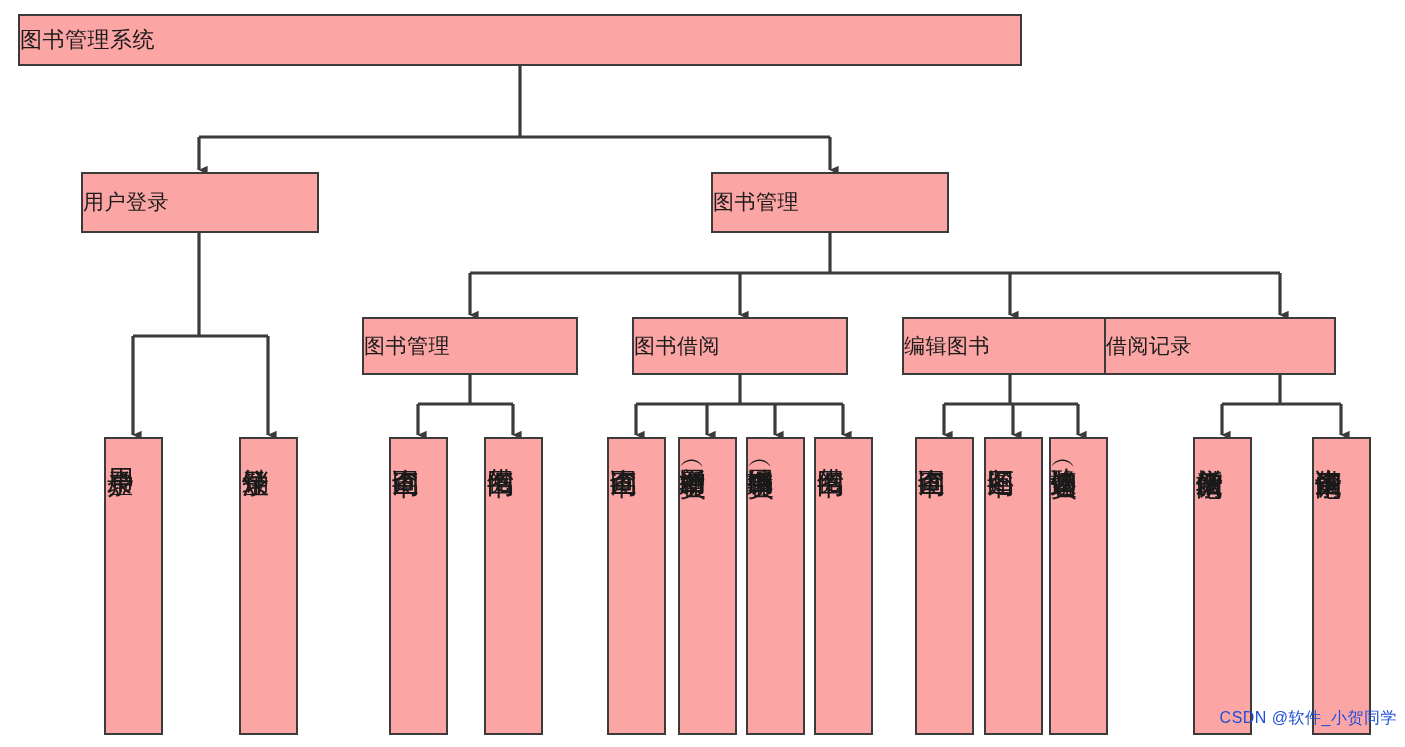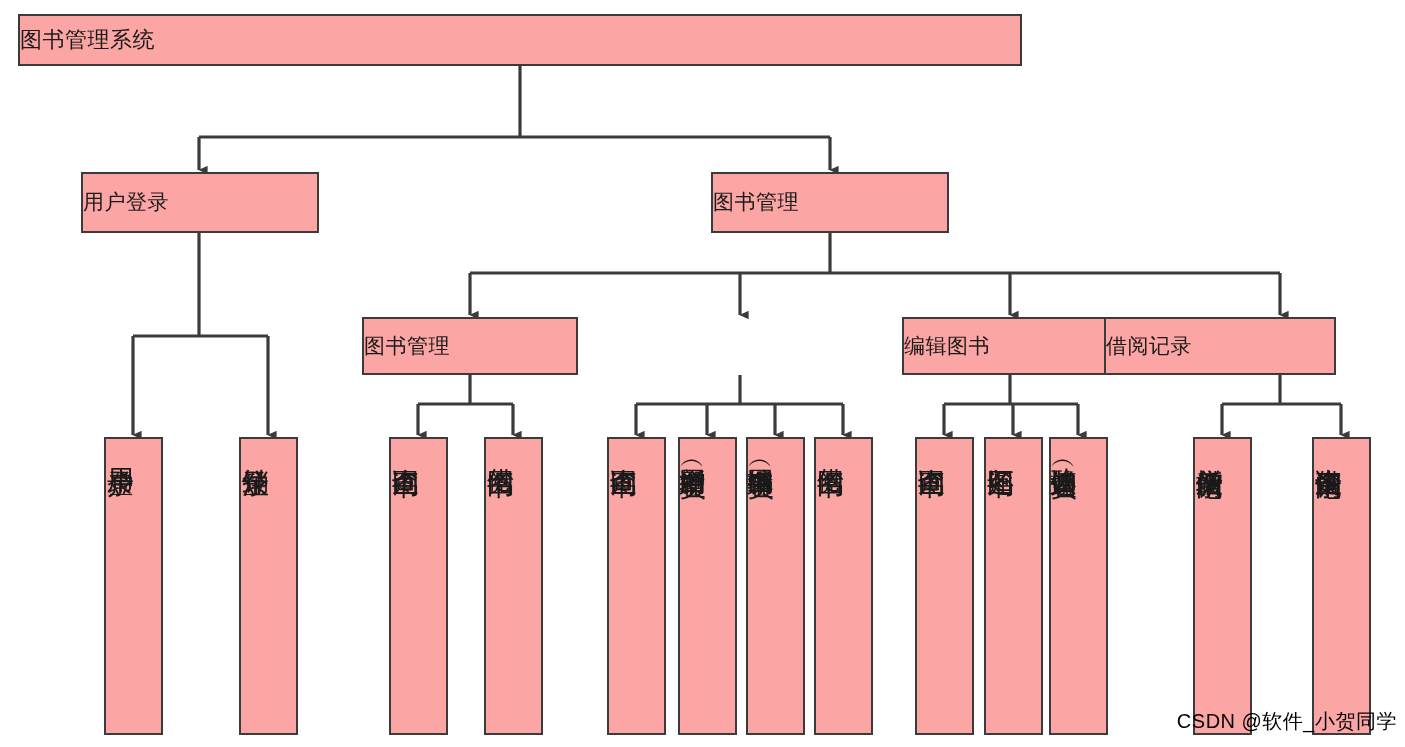--- a/index.html
+++ b/index.html
@@ -65,23 +65,23 @@
     white-space: nowrap;
     text-align: left;
   }
   .node.vert.tall .node-label {
     font-size: 26px;
     line-height: 1.0;
   }
   #watermark {
     position: absolute;
     right: 8px;
-    bottom: 12px;
-    font-size: 20px;
-    color: #000000;
+    bottom: 18px;
+    font-size: 16px;
+    color: #1d4ed8;
     letter-spacing: 0.5px;
     white-space: nowrap;
     z-index: 5;
   }
 </style>
 </head>
 <body>
 
 <div id="diagram-canvas">
 
@@ -142,20 +142,23 @@
   <div class="node horiz" style="left:81px; top:172px; width:238px; height:61px;">
     <span class="node-label">用户登录</span>
   </div>
   <div class="node horiz" style="left:711px; top:172px; width:238px; height:61px;">
     <span class="node-label">图书管理</span>
   </div>
 
   <div class="node horiz" style="left:362px; top:317px; width:216px; height:58px;">
     <span class="node-label">图书管理</span>
   </div>
+  <div class="node horiz" style="left:632px; top:317px; width:216px; height:58px;">
+    <span class="node-label">图书借阅</span>
+  </div>
   <div class="node horiz" style="left:902px; top:317px; width:216px; height:58px;">
     <span class="node-label">编辑图书</span>
   </div>
   <div class="node horiz" style="left:1104px; top:317px; width:232px; height:58px;">
     <span class="node-label">借阅记录</span>
   </div>
 
   <div class="node vert" style="left:104px; top:437px; width:59px; height:298px;">
     <span class="node-label">用户登录</span>
   </div>

